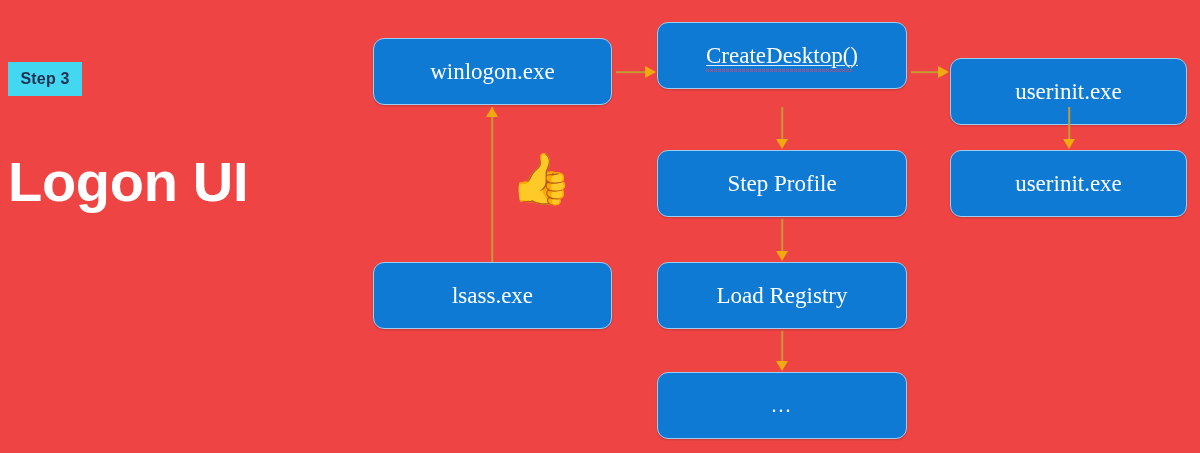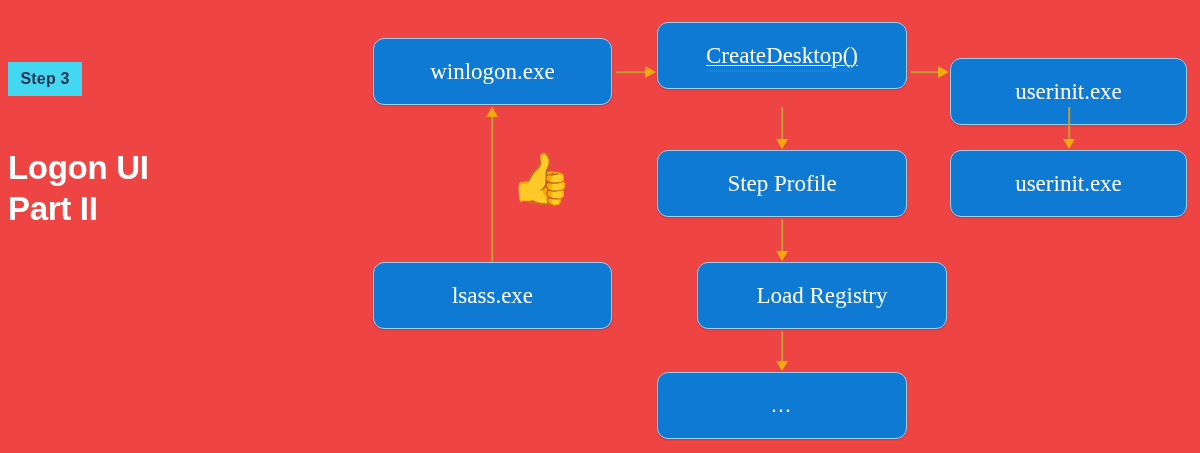--- a/index.html
+++ b/index.html
@@ -35,21 +35,21 @@
     align-items: center;
     justify-content: center;
     letter-spacing: 0.2px;
   }
   .slide-title {
     position: absolute;
     left: 8px;
     top: 148px;
     width: 320px;
     color: #ffffff;
-    font-size: 33px;
+    font-size: 56px;
     font-weight: bold;
     line-height: 1.23;
     letter-spacing: -0.3px;
   }
   .slide-title .tline { display: block; white-space: pre; }
 
   
   .node {
     position: absolute;
     background: #0f7ad4;
@@ -148,21 +148,20 @@
 </style>
 </head>
 <body>
 
 <div id="slide">
 
   <div class="step-badge">Step 3</div>
 
   <div class="slide-title">
     <span class="tline">Logon UI</span>
-    <span class="tline">Part II</span>
   </div>
 
   <div class="node" style="left:373px; top:38px; width:239px; height:67px;">
     <span class="label">winlogon.exe</span>
   </div>
 
   <div class="node" style="left:657px; top:22px; width:250px; height:67px;">
     <span class="label squiggle">CreateDesktop()</span>
   </div>
 
@@ -175,21 +174,21 @@
   </div>
 
   <div class="node" style="left:950px; top:150px; width:237px; height:67px;">
     <span class="label">userinit.exe</span>
   </div>
 
   <div class="node" style="left:373px; top:262px; width:239px; height:67px;align-items:center;">
     <span class="label">lsass.exe</span>
   </div>
 
-  <div class="node" style="left:657px; top:262px; width:250px; height:67px;margin-left:40px;">
+  <div class="node" style="left:657px; top:262px; width:250px; height:67px;">
     <span class="label">Load Registry</span>
   </div>
 
   <div class="node dots" style="left:657px; top:372px; width:250px; height:67px;">
     <span class="label">...</span>
   </div>
 
   <div class="conn" style="left:616px; top:62px; width:40px; height:20px;">
     <div class="line-h" style="width:30px;"></div>
     <div class="head right"></div>

